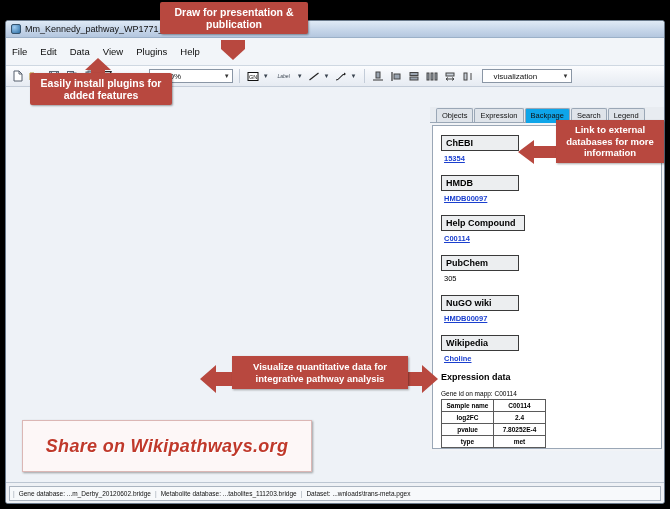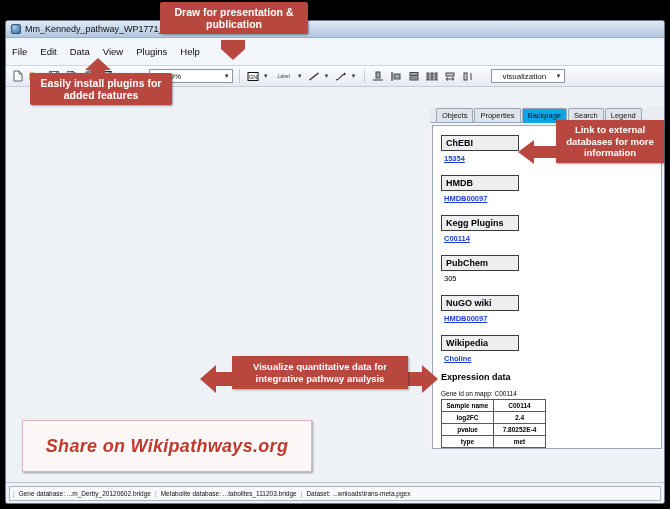--- a/index.html
+++ b/index.html
@@ -266,21 +266,21 @@
           <path d="M2 8h8M2 8l2-1.5M2 8l2 1.5M10 8l-2-1.5M10 8l-2 1.5" stroke="#444" fill="none"></path>
         </svg>
     </div>
     <div class="tb-btn">
       <svg width="12" height="11" viewBox="0 0 12 11">
           <rect x="2" y="2" width="3" height="7" fill="#c7ced7" stroke="#444"></rect>
           <path d="M9 2v7" stroke="#444"></path>
         </svg>
     </div>
 
-    <div class="combo" style="width:74px;margin-left:12px">
+    <div class="combo" style="width:90px;margin-left:3px">
       <span>visualization</span>
       <span class="arrow">▼</span>
     </div>
   </div>
 
   <div id="work-area">
 
     <div id="canvas-pane">
 
       <div id="canvas-info">
@@ -502,35 +502,35 @@
         <span style="position:absolute;right:0;bottom:0;width:50%;height:50%;background:#cbe6cb"></span>
         <span class="nlabel" style="position:absolute;left:0;right:0;top:4px;text-align:center;display:block">Ptdss1</span>
       </div>
 
     </div>
 
     <div id="right-pane">
 
       <div id="tab-strip">
         <div class="tab">Objects</div>
-        <div class="tab">Properties</div>
+        <div class="tab">Expression</div>
         <div class="tab active">Backpage</div>
         <div class="tab">Search</div>
         <div class="tab">Legend</div>
       </div>
 
       <div id="backpage">
 
         <div class="db-head">ChEBI</div>
         <a class="db-link" href="#">15354</a>
 
         <div class="db-head">HMDB</div>
         <a class="db-link" href="#">HMDB00097</a>
 
-        <div class="db-head">Kegg Plugins</div>
+        <div class="db-head">Help Compound</div>
         <a class="db-link" href="#">C00114</a>
 
         <div class="db-head">PubChem</div>
         <span class="db-plain">305</span>
 
         <div class="db-head">NuGO wiki</div>
         <a class="db-link" href="#">HMDB00097</a>
 
         <div class="db-head">Wikipedia</div>
         <a class="db-link" href="#">Choline</a>

